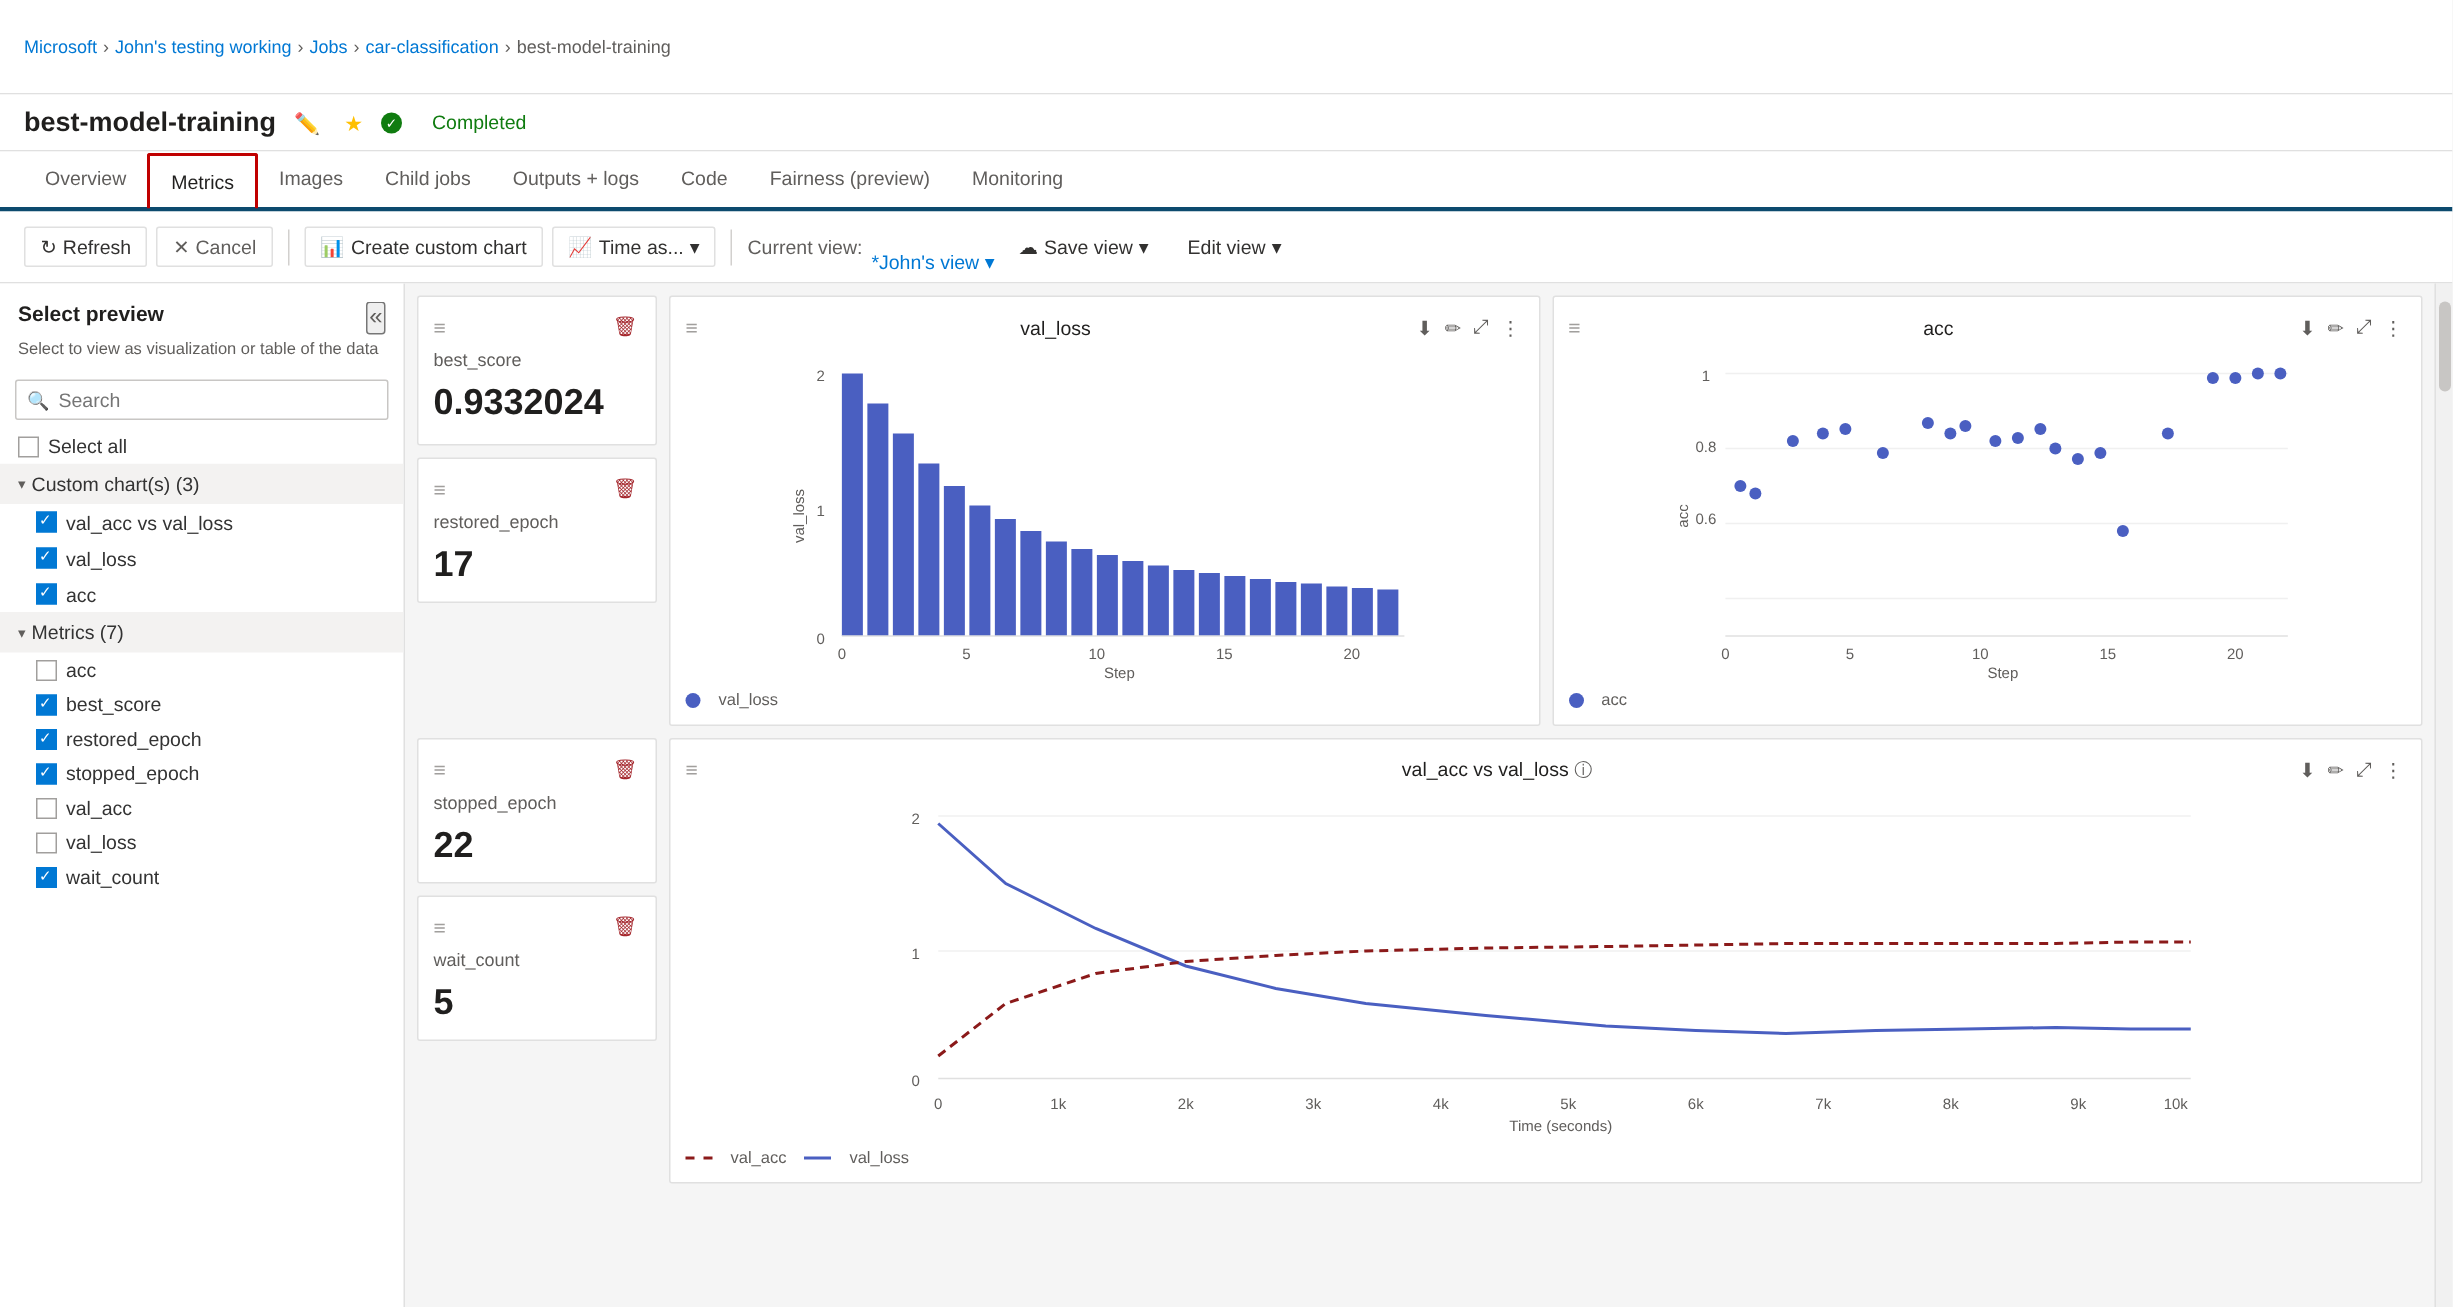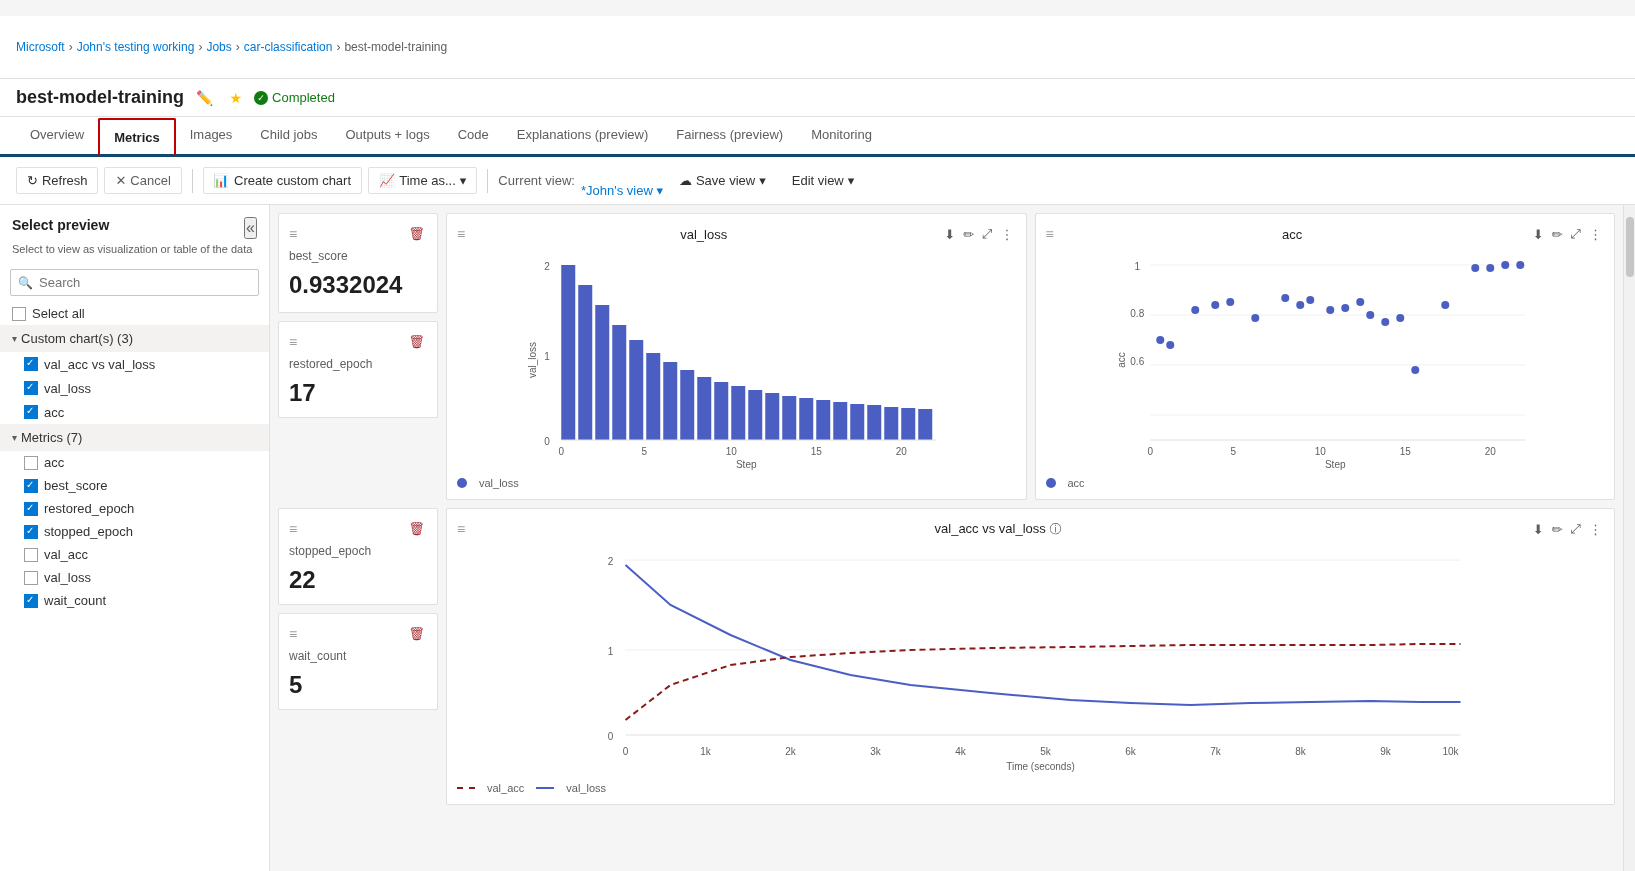--- a/index.html
+++ b/index.html
@@ -1,36 +1,36 @@
 <!DOCTYPE html>
 <html><head>
   <meta charset="utf-8">
   <style>
     * { box-sizing: border-box; margin: 0; padding: 0; }
     body { font-family: 'Segoe UI', Arial, sans-serif; font-size: 13px; background: #f5f5f5; color: #333; overflow: hidden; }
 
     
-    .breadcrumb { display: flex; align-items: flex-start; gap: 4px; padding: 24px 16px; background: #fff; border-bottom: 1px solid #e0e0e0; font-size: 12px; color: #0078d4; margin-top: 16px; }
+    .breadcrumb { display: flex; align-items: flex-start; gap: 4px; padding: 24px 16px; background: #fff; border-bottom: 1px solid #e0e0e0; font-size: 12px; color: #0078d4; }
     .breadcrumb span { color: #605e5c; }
     .breadcrumb a { color: #0078d4; text-decoration: none; cursor: pointer; }
     .breadcrumb .sep { color: #605e5c; }
 
     
     .page-header { display: flex; align-items: center; gap: 8px; padding: 8px 16px; background: #fff; border-bottom: 1px solid #e0e0e0; }
     .page-title { font-size: 18px; font-weight: 600; color: #201f1e; }
     .icon-btn { cursor: pointer; background: none; border: none; color: #605e5c; font-size: 14px; padding: 2px 4px; }
     .star-icon { color: #ffc000; }
-    .status-badge { display: flex; align-items: center; gap: 4px; font-size: 13px; color: #107c10; }
+    .status-badge { display: flex; align-items: center; gap: 20px; font-size: 13px; color: #107c10; }
     .status-dot { width: 14px; height: 14px; background: #107c10; border-radius: 50%; display: flex; align-items: center; justify-content: center; }
     .status-dot::after { content: '✓'; color: white; font-size: 9px; }
 
     
     .tabs { display: flex; align-items: center; gap: 0; padding: 0 16px; background: #fff; border-bottom: 3px solid #0c4a6e; }
     .tab { padding: 10px 14px; cursor: pointer; font-size: 13px; color: #605e5c; border-bottom: 2px solid transparent; white-space: nowrap; }
-    .tab.active { color: #0078d4; border-bottom: 2px solid #0078d4; font-weight: 700; }
+    .tab.active { color: #0078d4; border-bottom: 2px solid #0078d4; font-weight: 400; }
 
     
     .toolbar { display: flex; align-items: center; gap: 6px; padding: 6px 16px; background: #fff; border-bottom: 1px solid #e0e0e0; }
     .toolbar-btn { display: flex; align-items: center; gap: 4px; padding: 5px 10px; background: #fff; border: 1px solid #e0e0e0; border-radius: 2px; cursor: pointer; font-size: 13px; color: #323130; }
     .toolbar-divider { width: 1px; height: 24px; background: #d2d0ce; margin: 0 4px; }
     .current-view-label { font-size: 13px; color: #605e5c; }
     .current-view-value { font-size: 13px; color: #0078d4; cursor: pointer; margin-top: 20px; }
 
     
     .main-layout { display: flex; height: calc(100vh - 130px); }
@@ -117,21 +117,20 @@
   </div>
 </div>
 
 <div class="tabs">
   <div class="tab">Overview</div>
   <div class="tab active" style="border: 2px solid #c00000; border-bottom: none; border-radius: 2px 2px 0 0; color:#201f1e; margin-bottom: -1px;">Metrics</div>
   <div class="tab">Images</div>
   <div class="tab">Child jobs</div>
   <div class="tab">Outputs + logs</div>
   <div class="tab">Code</div>
-  <div class="tab">Explanations (preview)</div>
   <div class="tab">Fairness (preview)</div>
   <div class="tab">Monitoring</div>
 </div>
 
 <div class="toolbar">
   <button class="toolbar-btn">
     <span>↻</span>
     <span>Refresh</span>
   </button>
   <button class="toolbar-btn" style="color:#605e5c;">

